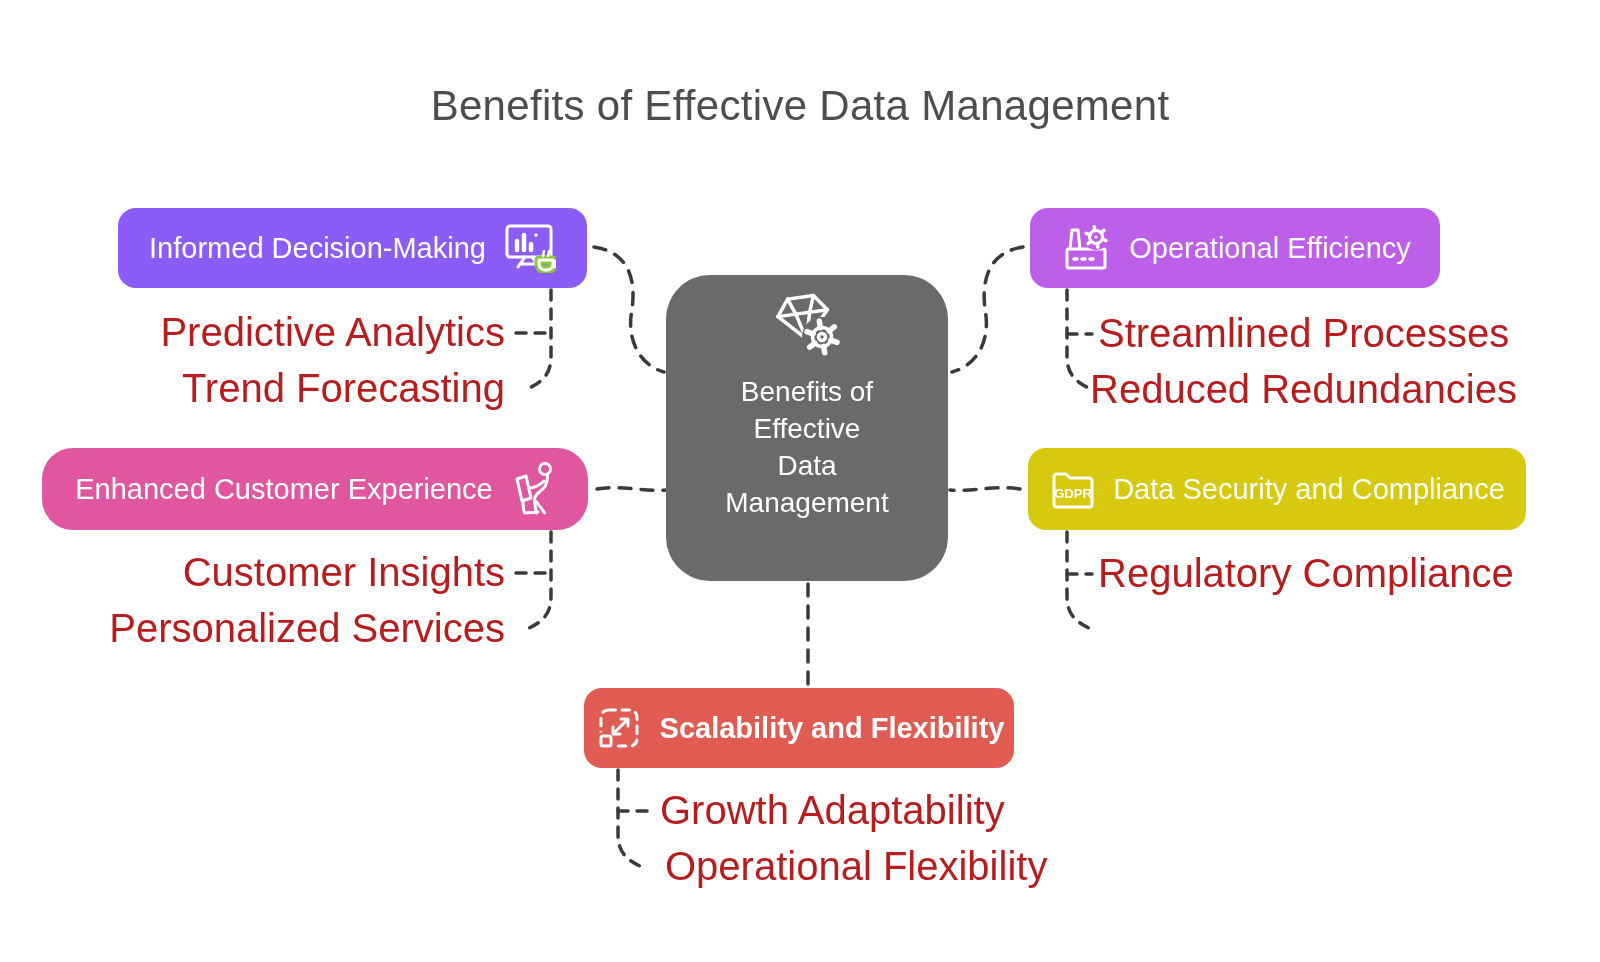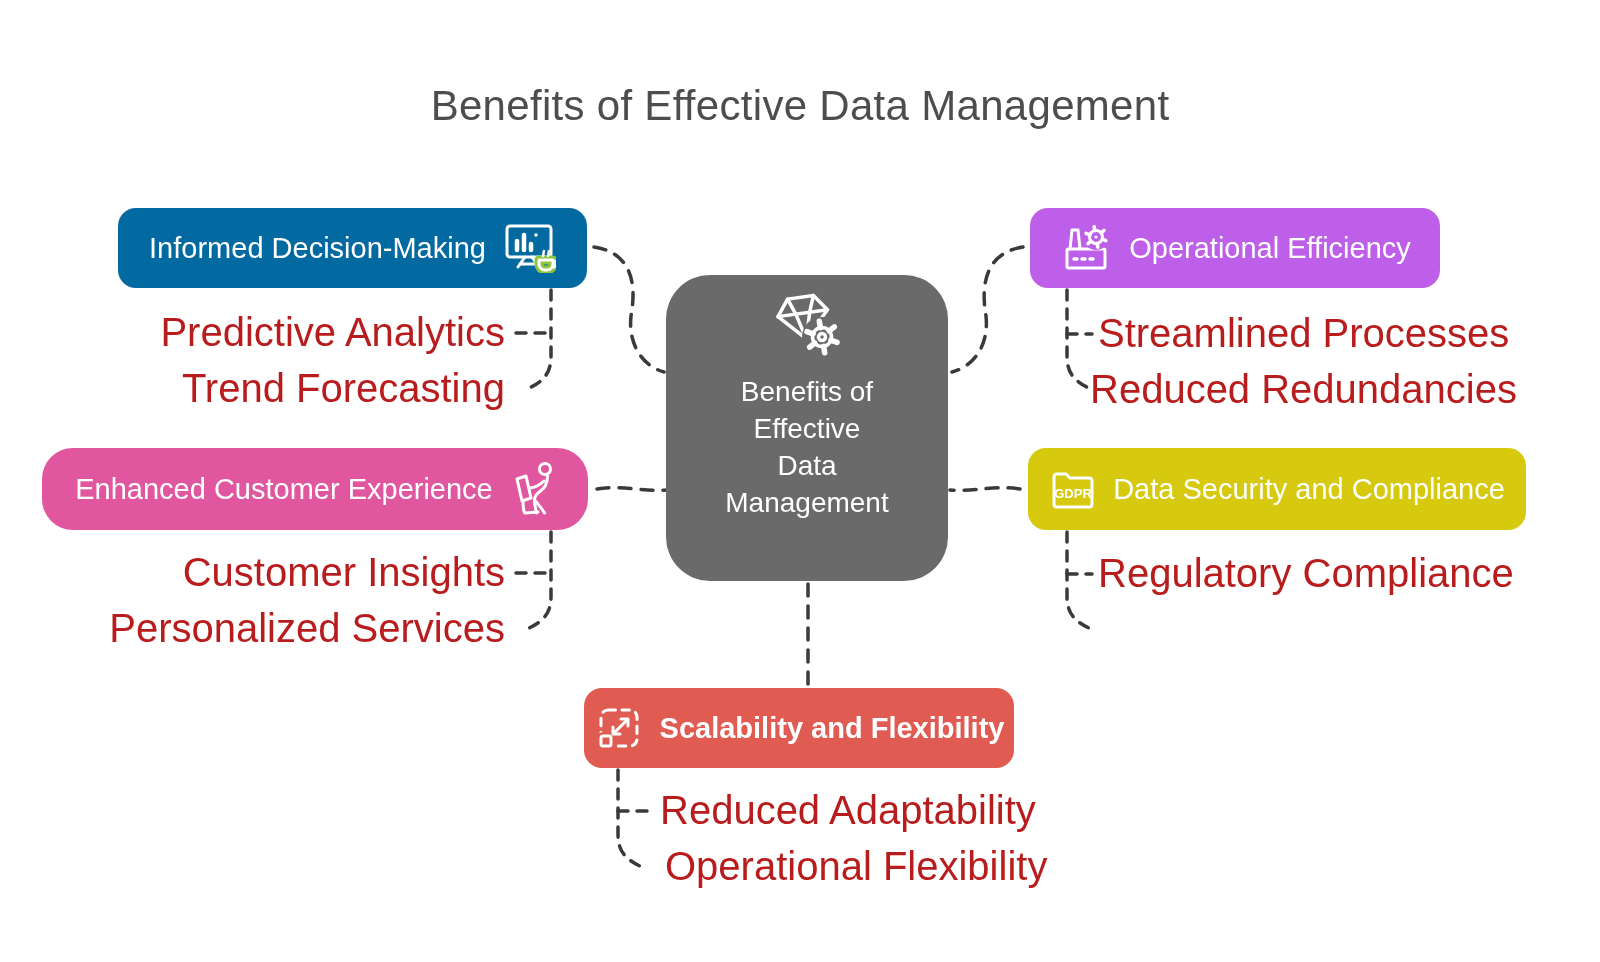--- a/index.html
+++ b/index.html
@@ -84,21 +84,21 @@
       </g>
     </svg>
     <div class="center-text">
       <div>Benefits of</div>
       <div>Effective</div>
       <div>Data</div>
       <div>Management</div>
     </div>
   </div>
 
-  <div class="node" style="left: 118px; top: 208px; width: 469px; background-color: #0369a1;">
+  <div class="node" style="left: 118px; top: 208px; width: 469px; background-color: #8b5cf6;">
     <span class="node-label">Informed Decision-Making</span>
     <svg class="icon" width="54" height="50" viewBox="0 0 54 50">
       <g fill="none" stroke="#fff" stroke-width="3" stroke-linecap="round" stroke-linejoin="round">
         <rect x="5" y="3" width="44" height="31" rx="3"></rect>
         <path d="M15,27 V18" stroke-width="4.5"></path>
         <path d="M22,27 V12" stroke-width="4.5"></path>
         <path d="M29,27 V21" stroke-width="4.5"></path>
         <circle cx="34" cy="12" r="1.8" fill="#fff" stroke="none"></circle>
         <path d="M23,34 L16,44"></path>
         <path d="M30,34 L37,44"></path>
@@ -184,16 +184,16 @@
   <div class="sub sub-left" style="top:371px;">Trend Forecasting</div>
 
   <div class="sub" style="left:1098px;top:316px;">Streamlined Processes</div>
   <div class="sub" style="left:1090px;top:372px;">Reduced Redundancies</div>
 
   <div class="sub sub-left" style="top:555px;">Customer Insights</div>
   <div class="sub sub-left" style="top:611px;">Personalized Services</div>
 
   <div class="sub" style="left:1098px;top:556px;">Regulatory Compliance</div>
 
-  <div class="sub" style="left:660px;top:793px;">Reduced Adaptability</div>
+  <div class="sub" style="left:660px;top:793px;">Growth Adaptability</div>
   <div class="sub" style="left:665px;top:849px;">Operational Flexibility</div>
 
 </div>
 
 </body></html>

